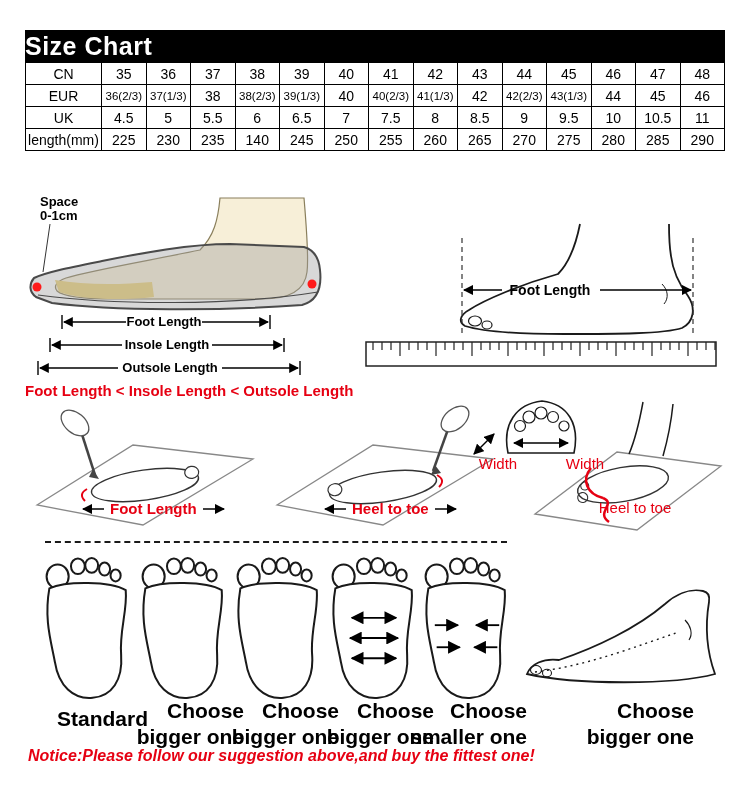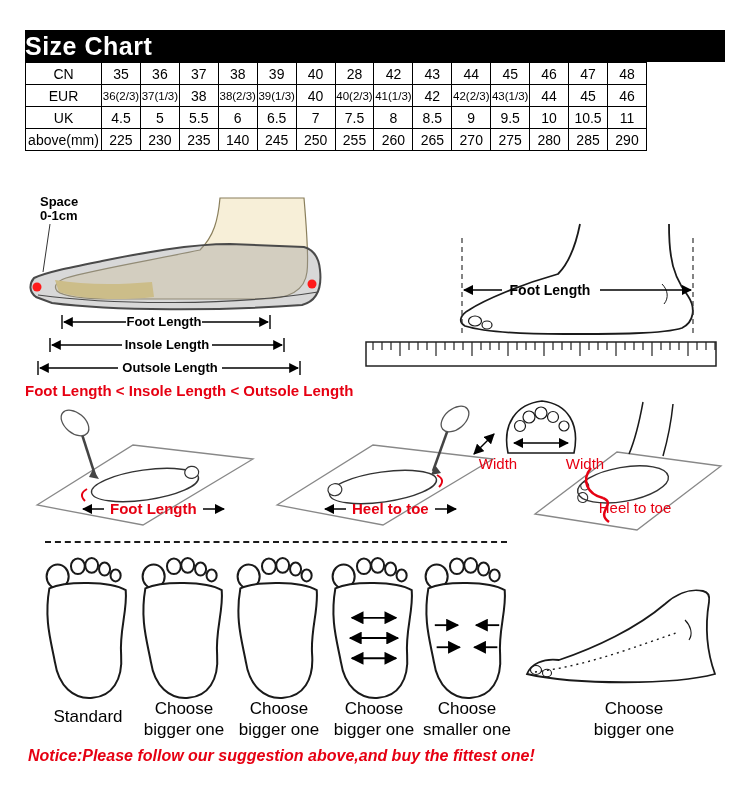--- a/index.html
+++ b/index.html
@@ -5,41 +5,41 @@
   * { margin:0; padding:0; box-sizing:border-box; }
   html,body { background:#fff; }
   body { font-family:"Liberation Sans", sans-serif; color:#000; }
   .page { position:relative; width:750px; height:788px; background:#fff; overflow:hidden; }
   .abs { position:absolute; }
 
   .header-bar { position:absolute; left:25px; top:30px; width:700px; height:32px;
     background:#000; color:#fff; font-size:25px; font-weight:bold;
     text-align:left; line-height:32px; letter-spacing:.5px; }
 
-  table.size { position:absolute; left:25px; top:62px; width:622px;
+  table.size { position:absolute; left:25px; top:62px; width:700px;
     border-collapse:collapse; table-layout:fixed; }
   table.size td { border:1px solid #000; text-align:center; vertical-align:middle;
     height:22px; font-size:14px; padding:0; overflow:hidden; white-space:nowrap; }
   table.size td.row-label { font-size:14px; }
   table.size td.tight { font-size:11.5px; }
 
   .red-rule { position:absolute; left:25px; top:382px; color:#e60012;
     font-weight:bold; font-size:15px; }
 
   .measure-label { position:absolute; display:flex; align-items:center; gap:4px; }
   .measure-label .txt { color:#e60012; font-weight:bold; font-size:15px; white-space:nowrap; }
 
   .red-label-abs { position:absolute; color:#e60012; font-weight:normal; font-size:15px;
     text-align:center; white-space:nowrap; }
 
   .dashed-line { position:absolute; left:45px; top:541px; width:462px; height:0;
     border-top:2px dashed #1a1a1a; }
 
-  .fit-label { position:absolute; width:120px; text-align:center; font-weight:normal;
-    font-size:17px; line-height:1.25; white-space:pre-line; }
+  .fit-label { position:absolute; width:120px; text-align:right; font-weight:bold;
+    font-size:21px; line-height:1.25; white-space:pre-line; }
 
   .notice { position:absolute; left:28px; top:747px; color:#e60012;
     font-weight:bold; font-style:italic; font-size:16px; }
 
   .t-bold13 { font:bold 13px "Liberation Sans", sans-serif; fill:#000; }
   .t-bold14 { font:bold 14px "Liberation Sans", sans-serif; fill:#000; }
   .t-mid { text-anchor:middle; }
 </style>
 </head>
 <body>
@@ -76,21 +76,21 @@
       </colgroup>
     <tbody>
         <tr>
           <td class="row-label">CN</td>
           <td>35</td>
           <td>36</td>
           <td>37</td>
           <td>38</td>
           <td>39</td>
           <td>40</td>
-          <td>28</td>
+          <td>41</td>
           <td>42</td>
           <td>43</td>
           <td>44</td>
           <td>45</td>
           <td>46</td>
           <td>47</td>
           <td>48</td>
         </tr>
         <tr>
           <td class="row-label">EUR</td>
@@ -120,21 +120,21 @@
           <td>7.5</td>
           <td>8</td>
           <td>8.5</td>
           <td>9</td>
           <td>9.5</td>
           <td>10</td>
           <td>10.5</td>
           <td>11</td>
         </tr>
         <tr>
-          <td class="row-label">above(mm)</td>
+          <td class="row-label">length(mm)</td>
           <td>225</td>
           <td>230</td>
           <td>235</td>
           <td>140</td>
           <td>245</td>
           <td>250</td>
           <td>255</td>
           <td>260</td>
           <td>265</td>
           <td>270</td>

